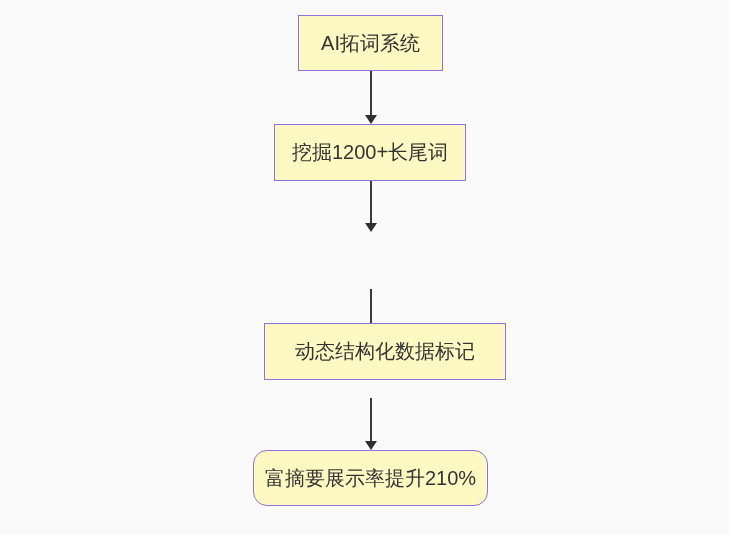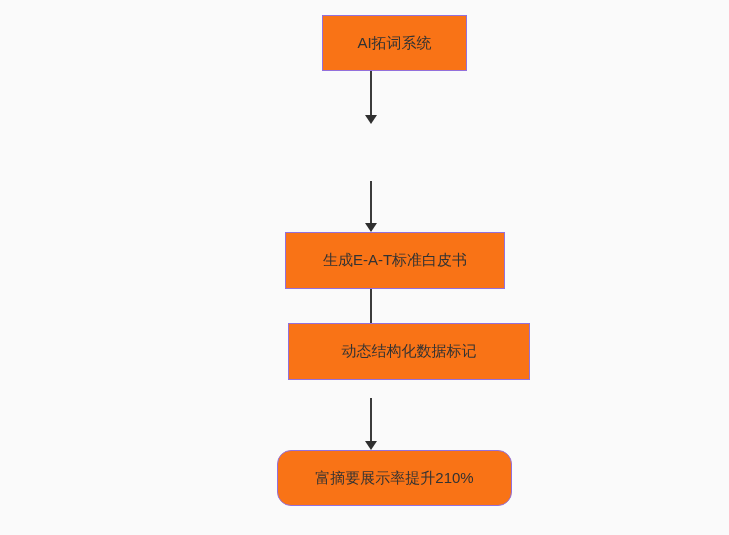--- a/index.html
+++ b/index.html
@@ -14,27 +14,26 @@
     height: 535px;
     background: #fafafa;
     overflow: hidden;
   }
   .node {
     position: absolute;
     box-sizing: border-box;
     display: flex;
     align-items: center;
     justify-content: center;
-    background: #f97316;
+    background: #fef9c3;
     border: 1px solid #9370DB;
     color: #333333;
-    font-size: 15px;
+    font-size: 20px;
     text-align: center;
     white-space: nowrap;
-    margin-left: 24px;
   }
   .node-1 { left: 298px; top: 15px;  width: 145px; height: 56px; }
   .node-2 { left: 274px; top: 124px; width: 192px; height: 57px; }
   .node-3 { left: 261px; top: 232px; width: 220px; height: 57px; }
   .node-4 { left: 264px; top: 323px; width: 242px; height: 57px; }
   .node-5 { left: 253px; top: 450px; width: 235px; height: 56px; border-radius: 14px; }
 
   .edge-line {
     position: absolute;
     left: 370px;
@@ -63,25 +62,25 @@
 </head>
 <body>
 
 <div class="canvas">
 
   <div class="node node-1">AI拓词系统</div>
 
   <div class="edge-line edge-line-1"></div>
   <div class="arrowhead arrowhead-1"></div>
 
+  <div class="node node-2">挖掘1200+长尾词</div>
 
   <div class="edge-line edge-line-2"></div>
   <div class="arrowhead arrowhead-2"></div>
 
-  <div class="node node-3">生成E-A-T标准白皮书</div>
 
   <div class="edge-line edge-line-3"></div>
   <div class="arrowhead arrowhead-3"></div>
 
   <div class="node node-4">动态结构化数据标记</div>
 
   <div class="edge-line edge-line-4"></div>
   <div class="arrowhead arrowhead-4"></div>
 
   <div class="node node-5">富摘要展示率提升210%</div>

